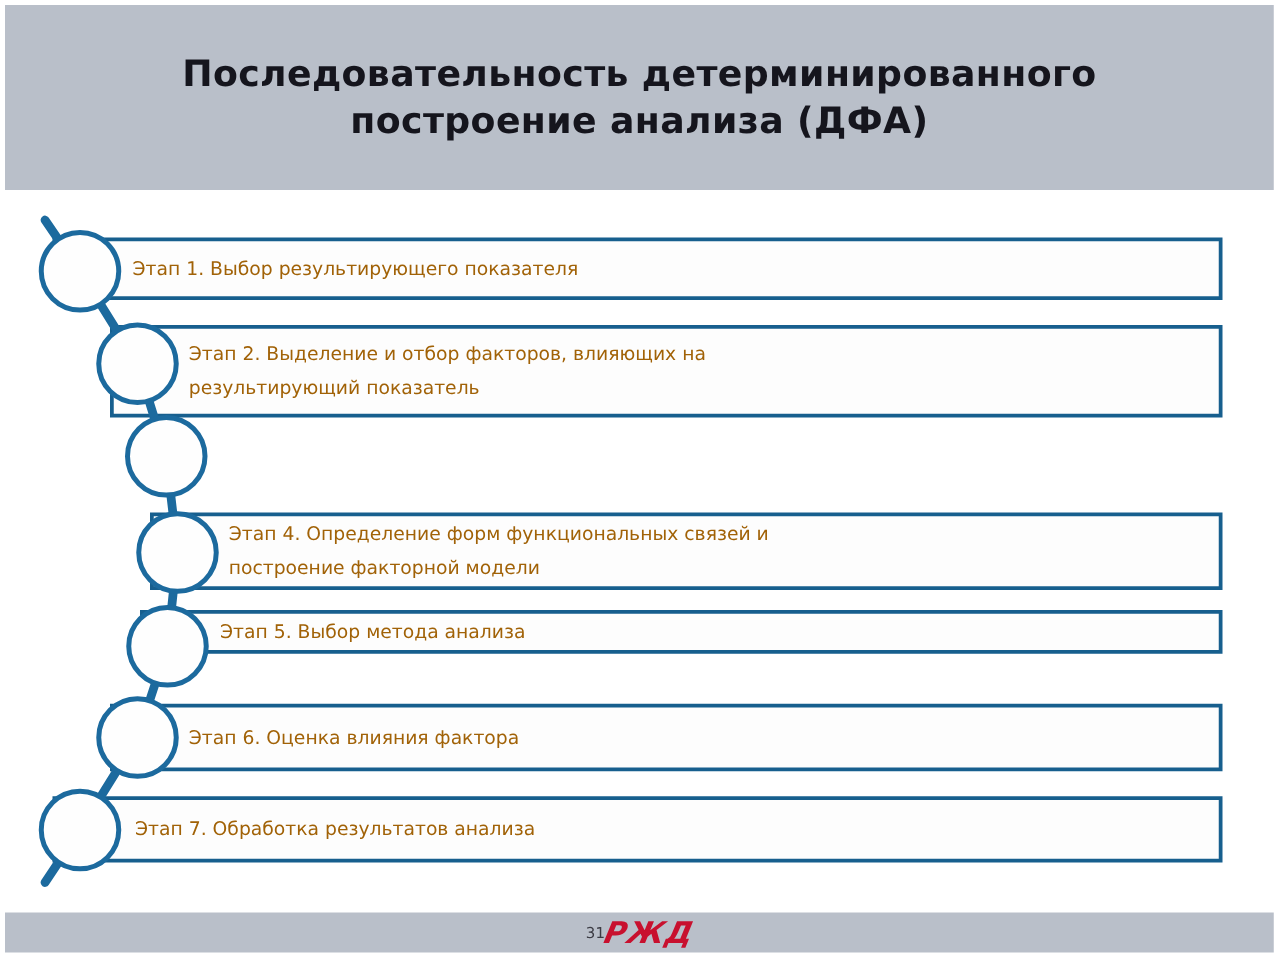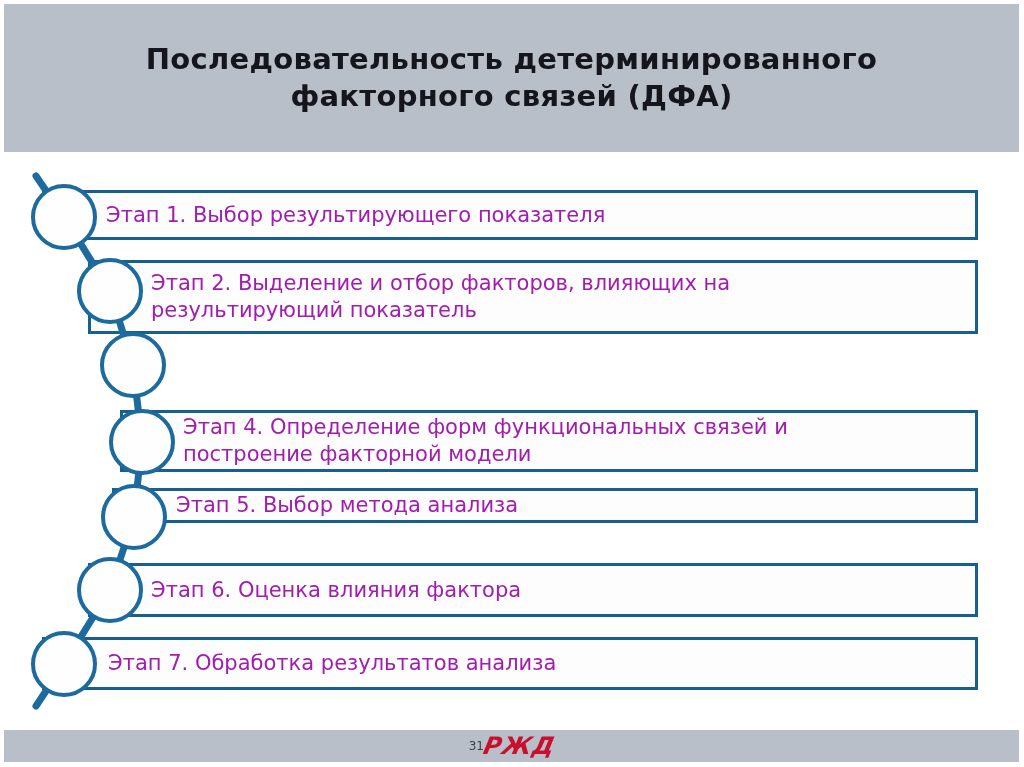--- a/index.html
+++ b/index.html
@@ -16,21 +16,21 @@
   }
   .slide-title{
     font-size:29px;font-weight:bold;color:#15151d;line-height:37px;
     text-align:center;white-space:pre-line;letter-spacing:0.3px;
   }
   .stage-box{
     position:absolute;background:#fdfdfd;border:3px solid #175f8e;
     box-sizing:border-box;display:flex;align-items:center;z-index:1;
   }
   .stage-label{
-    font-size:21px;color:#a21caf;line-height:27px;white-space:pre-line;
+    font-size:15px;color:#a16207;line-height:27px;white-space:pre-line;
   }
   .connector-layer{
     position:absolute;left:0;top:0;width:1024px;height:767px;
     z-index:2;pointer-events:none;
   }
 
   
   .footer-band{
     position:absolute;left:4px;top:730px;width:1015px;height:32px;
     background:#b9bfc9;display:flex;align-items:center;justify-content:center;
@@ -41,21 +41,21 @@
     font-size:24px;transform:skewX(-12deg);letter-spacing:1px;line-height:1;
   }
 </style>
 </head>
 <body>
 
 <div class="slide">
 
   <div class="header-band">
     <div class="slide-title">Последовательность детерминированного
-факторного связей (ДФА)</div>
+построение анализа (ДФА)</div>
   </div>
 
   <div class="stage-box" style="left:42px;top:190px;width:936px;height:50px;padding-left:61px;">
     <span class="stage-label">Этап 1. Выбор результирующего показателя</span>
   </div>
 
   <div class="stage-box" style="left:88px;top:260px;width:890px;height:74px;padding-left:60px;">
     <span class="stage-label">Этап 2. Выделение и отбор факторов, влияющих на
 результирующий показатель</span>
   </div>

